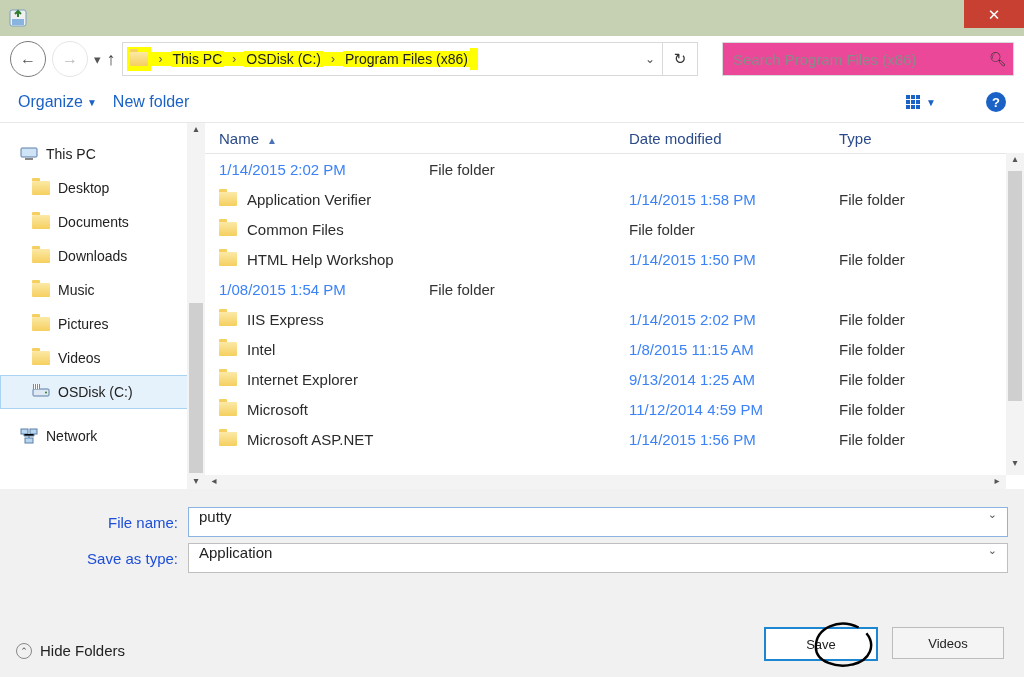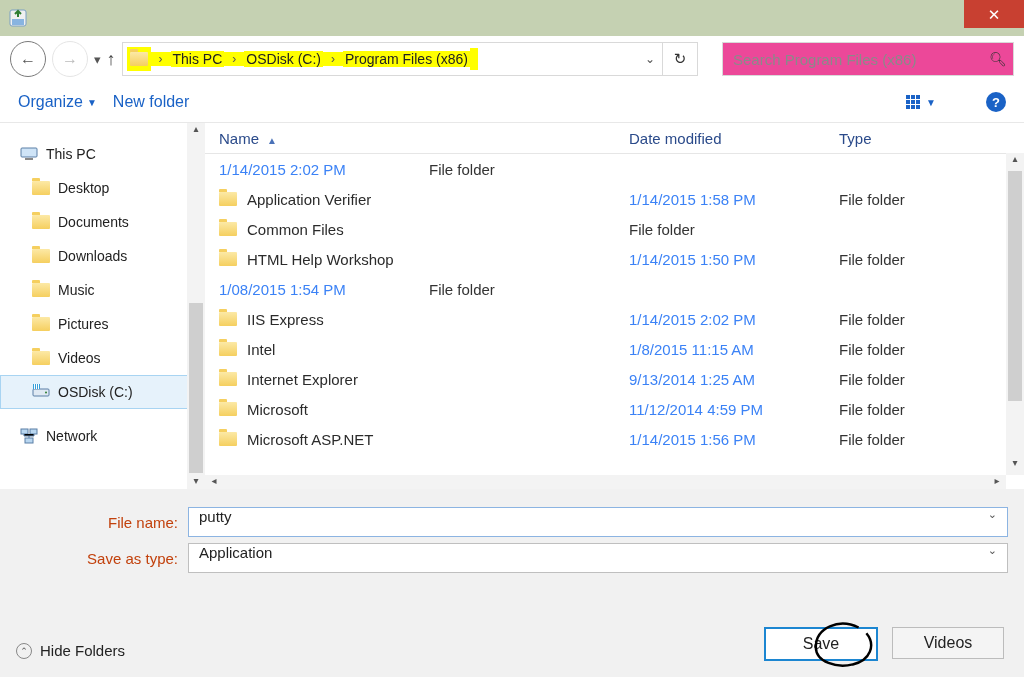--- a/index.html
+++ b/index.html
@@ -86,27 +86,27 @@
   .list-vs .up,.list-vs .down{height:18px;text-align:center;font-size:10px;color:#555}
   .list-vs .down{position:absolute;bottom:0;width:100%}
   .list-vs .thumb{position:absolute;left:2px;top:18px;width:14px;height:230px;background:#cfcfcf}
   .list-hs{position:absolute;left:0;right:18px;bottom:0;height:18px;background:#f3f3f3}
   .list-hs .l,.list-hs .r{width:18px;text-align:center;font-size:10px;color:#555;position:absolute;top:0;height:100%}
   .list-hs .l{left:0}.list-hs .r{right:0}
 
   
   .footer{background:#f1f1f1;padding:18px 16px 0 16px;height:170px;position:absolute;left:0;right:0;bottom:0}
   .frow{display:flex;align-items:center;height:30px;margin-bottom:6px}
-  .flbl{width:162px;text-align:right;padding-right:10px;font-size:15px;color:#c2410c}
+  .flbl{width:162px;text-align:right;padding-right:10px;font-size:15px;color:#1d4ed8}
   .combo{flex:1;height:28px;background:#fff;border:1px solid #bfbfbf;display:flex;align-items:flex-start;padding:0 10px;font-size:15px;position:relative}
   .combo.sel{border-color:#8cb4e2}
   .combo .cv{flex:1}
   .combo .dd{font-size:11px;color:#555}
   .btnrow{position:absolute;right:20px;bottom:16px;display:flex;gap:14px}
-  .btn{width:110px;height:30px;border:1px solid #bcbcbc;background:#f4f4f4;display:flex;align-items:center;justify-content:center;font-size:16px}
+  .btn{width:110px;height:30px;border:1px solid #bcbcbc;background:#f4f4f4;display:flex;align-items:center;justify-content:center;font-size:13px}
   .btn.primary{border:2px solid #1c86d1;background:#fff}
   .hidefolders{position:absolute;left:16px;bottom:18px;display:flex;align-items:center;gap:8px;font-size:15px}
   .hide-ico{width:14px;height:14px;border:1px solid #888;border-radius:50%;display:flex;align-items:center;justify-content:center;font-size:9px;color:#555}
 
   
   .ann-circle{position:absolute;right:144px;bottom:6px;width:70px;height:52px}
   .ann-circle svg{width:100%;height:100%}
 
   
   svg{display:block}

